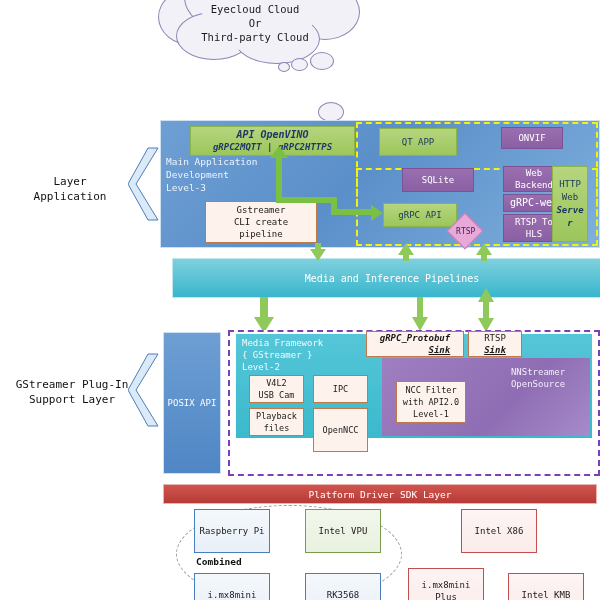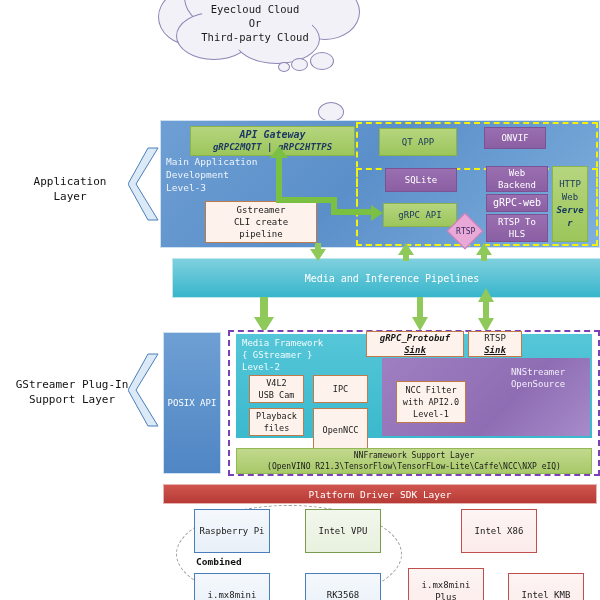--- a/index.html
+++ b/index.html
@@ -42,21 +42,21 @@
   .box {
     position: absolute; display: flex; align-items: center; justify-content: center;
     text-align: center; line-height: 12px;
   }
   .green {
     background: linear-gradient(180deg,#b6d57e 0%, #9cc65c 100%);
     border: 1px solid #8ab348; color: #16365c;
   }
   .purple {
     background: linear-gradient(180deg,#9a6fb0 0%, #8b5fa3 100%);
-    border: 1px solid #7b5293; color: #ffffff;
+    border: 1px solid #7b5293; color: #ffffff; margin-left: 17px;
   }
   .cream {
     background: #fdf2ec; border: 1px solid #c07a4a; color: #1a1a1a;
   }
   .api-gw { font-style: italic; font-weight: bold; font-size: 10px; color:#1f3864; }
   .dashed-yellow { position: absolute; border: 2px dashed #f2f20a; }
   .rtsp-diamond {
     position: absolute; background: #e8a8d8; border: 1px solid #c77ab5;
     transform: rotate(45deg);
   }
@@ -156,22 +156,22 @@
       <div>Or</div>
       <div>Third-party Cloud</div>
     </div>
     <div class="bub" style="left:160px; top:86px; width:24px; height:18px;"></div>
     <div class="bub" style="left:141px; top:92px; width:17px; height:13px;"></div>
     <div class="bub" style="left:128px; top:96px; width:12px; height:10px;"></div>
   </div>
   <div class="bub" style="position:absolute; left:318px; top:102px; width:26px; height:20px;"></div>
 
   <div class="abs side-label" style="left:10px; top:174px; width:120px;">
+    <div>Layer</div>
     <div>Application</div>
-    <div>Layer</div>
   </div>
   <svg class="chev" style="left:128px; top:146px;" width="34" height="76">
     <polygon points="30,2 8,38 30,74 20,74 0,38 20,2" fill="#dce9f6" stroke="#4a7ebb" stroke-width="1"></polygon>
   </svg>
 
   <div class="abs side-label" style="left:4px; top:377px; width:136px;">
     <div>GStreamer Plug-In</div>
     <div>Support Layer</div>
   </div>
   <svg class="chev" style="left:128px; top:352px;" width="34" height="76">
@@ -184,21 +184,21 @@
   <div class="dashed-yellow" style="left:356px; top:168px; width:242px; height:78px;"></div>
 
   <div class="abs app-left-txt">
     <div>Main Application</div>
     <div>Development</div>
     <div>Level-3</div>
   </div>
 
   <div class="box green" style="left:190px; top:126px; width:165px; height:30px;">
     <div>
-      <div class="api-gw">API Gateway</div>
+      <div class="api-gw">API OpenVINO</div>
       <div class="api-gw" style="font-size:9px;">gRPC2MQTT | gRPC2HTTPS</div>
     </div>
   </div>
 
   <div class="box cream" style="left:205px; top:201px; width:112px; height:42px; font-size:9px;">
     <div>
       <div>Gstreamer</div>
       <div>CLI create</div>
       <div>pipeline</div>
     </div>
@@ -285,21 +285,21 @@
     <span>POSIX API</span>
   </div>
   <div class="abs gs-dashed"></div>
   <div class="abs media-fw"></div>
   <div class="abs mf-label">
     <div>Media Framework</div>
     <div>{ GStreamer }</div>
     <div>Level-2</div>
   </div>
 
-  <div class="box cream" style="left:366px; top:331px; width:98px; height:26px; font-size:9px;">
+  <div class="box cream" style="left:366px; top:331px; width:98px; height:26px; font-size:9px;text-align:right;">
     <div>
       <div style="font-style:italic;font-weight:bold;">gRPC_Protobuf</div>
       <div style="font-style:italic;font-weight:bold;text-decoration:underline;">Sink</div>
     </div>
   </div>
   <div class="box cream" style="left:468px; top:331px; width:54px; height:26px; font-size:9px;">
     <div>
       <div>RTSP</div>
       <div style="font-style:italic;font-weight:bold;text-decoration:underline;">Sink</div>
     </div>
@@ -330,26 +330,20 @@
   <div class="box cream" style="left:249px; top:408px; width:55px; height:28px; font-size:8.5px;">
     <div>
       <div>Playback</div>
       <div>files</div>
     </div>
   </div>
   <div class="box cream" style="left:313px; top:408px; width:55px; height:44px; font-size:8.5px;">
     <span>OpenNCC</span>
   </div>
 
-  <div class="abs nnfw">
-    <div>
-      <div>NNFramework Support Layer</div>
-      <div>(OpenVINO R21.3\TensorFlow\TensorFLow-Lite\Caffe\NCC\NXP eIQ)</div>
-    </div>
-  </div>
 
   <div class="abs drv-bar">
     <span>Platform Driver SDK Layer</span>
   </div>
 
   <div class="combined-ellipse" style="left:176px; top:505px; width:226px; height:98px;"></div>
   <div class="combined-txt" style="left:196px; top:556px; width:120px;">Combined</div>
 
   <div class="hw hw-blue" style="left:194px; top:509px; width:76px; height:44px;">
     <span>Raspberry Pi</span>

